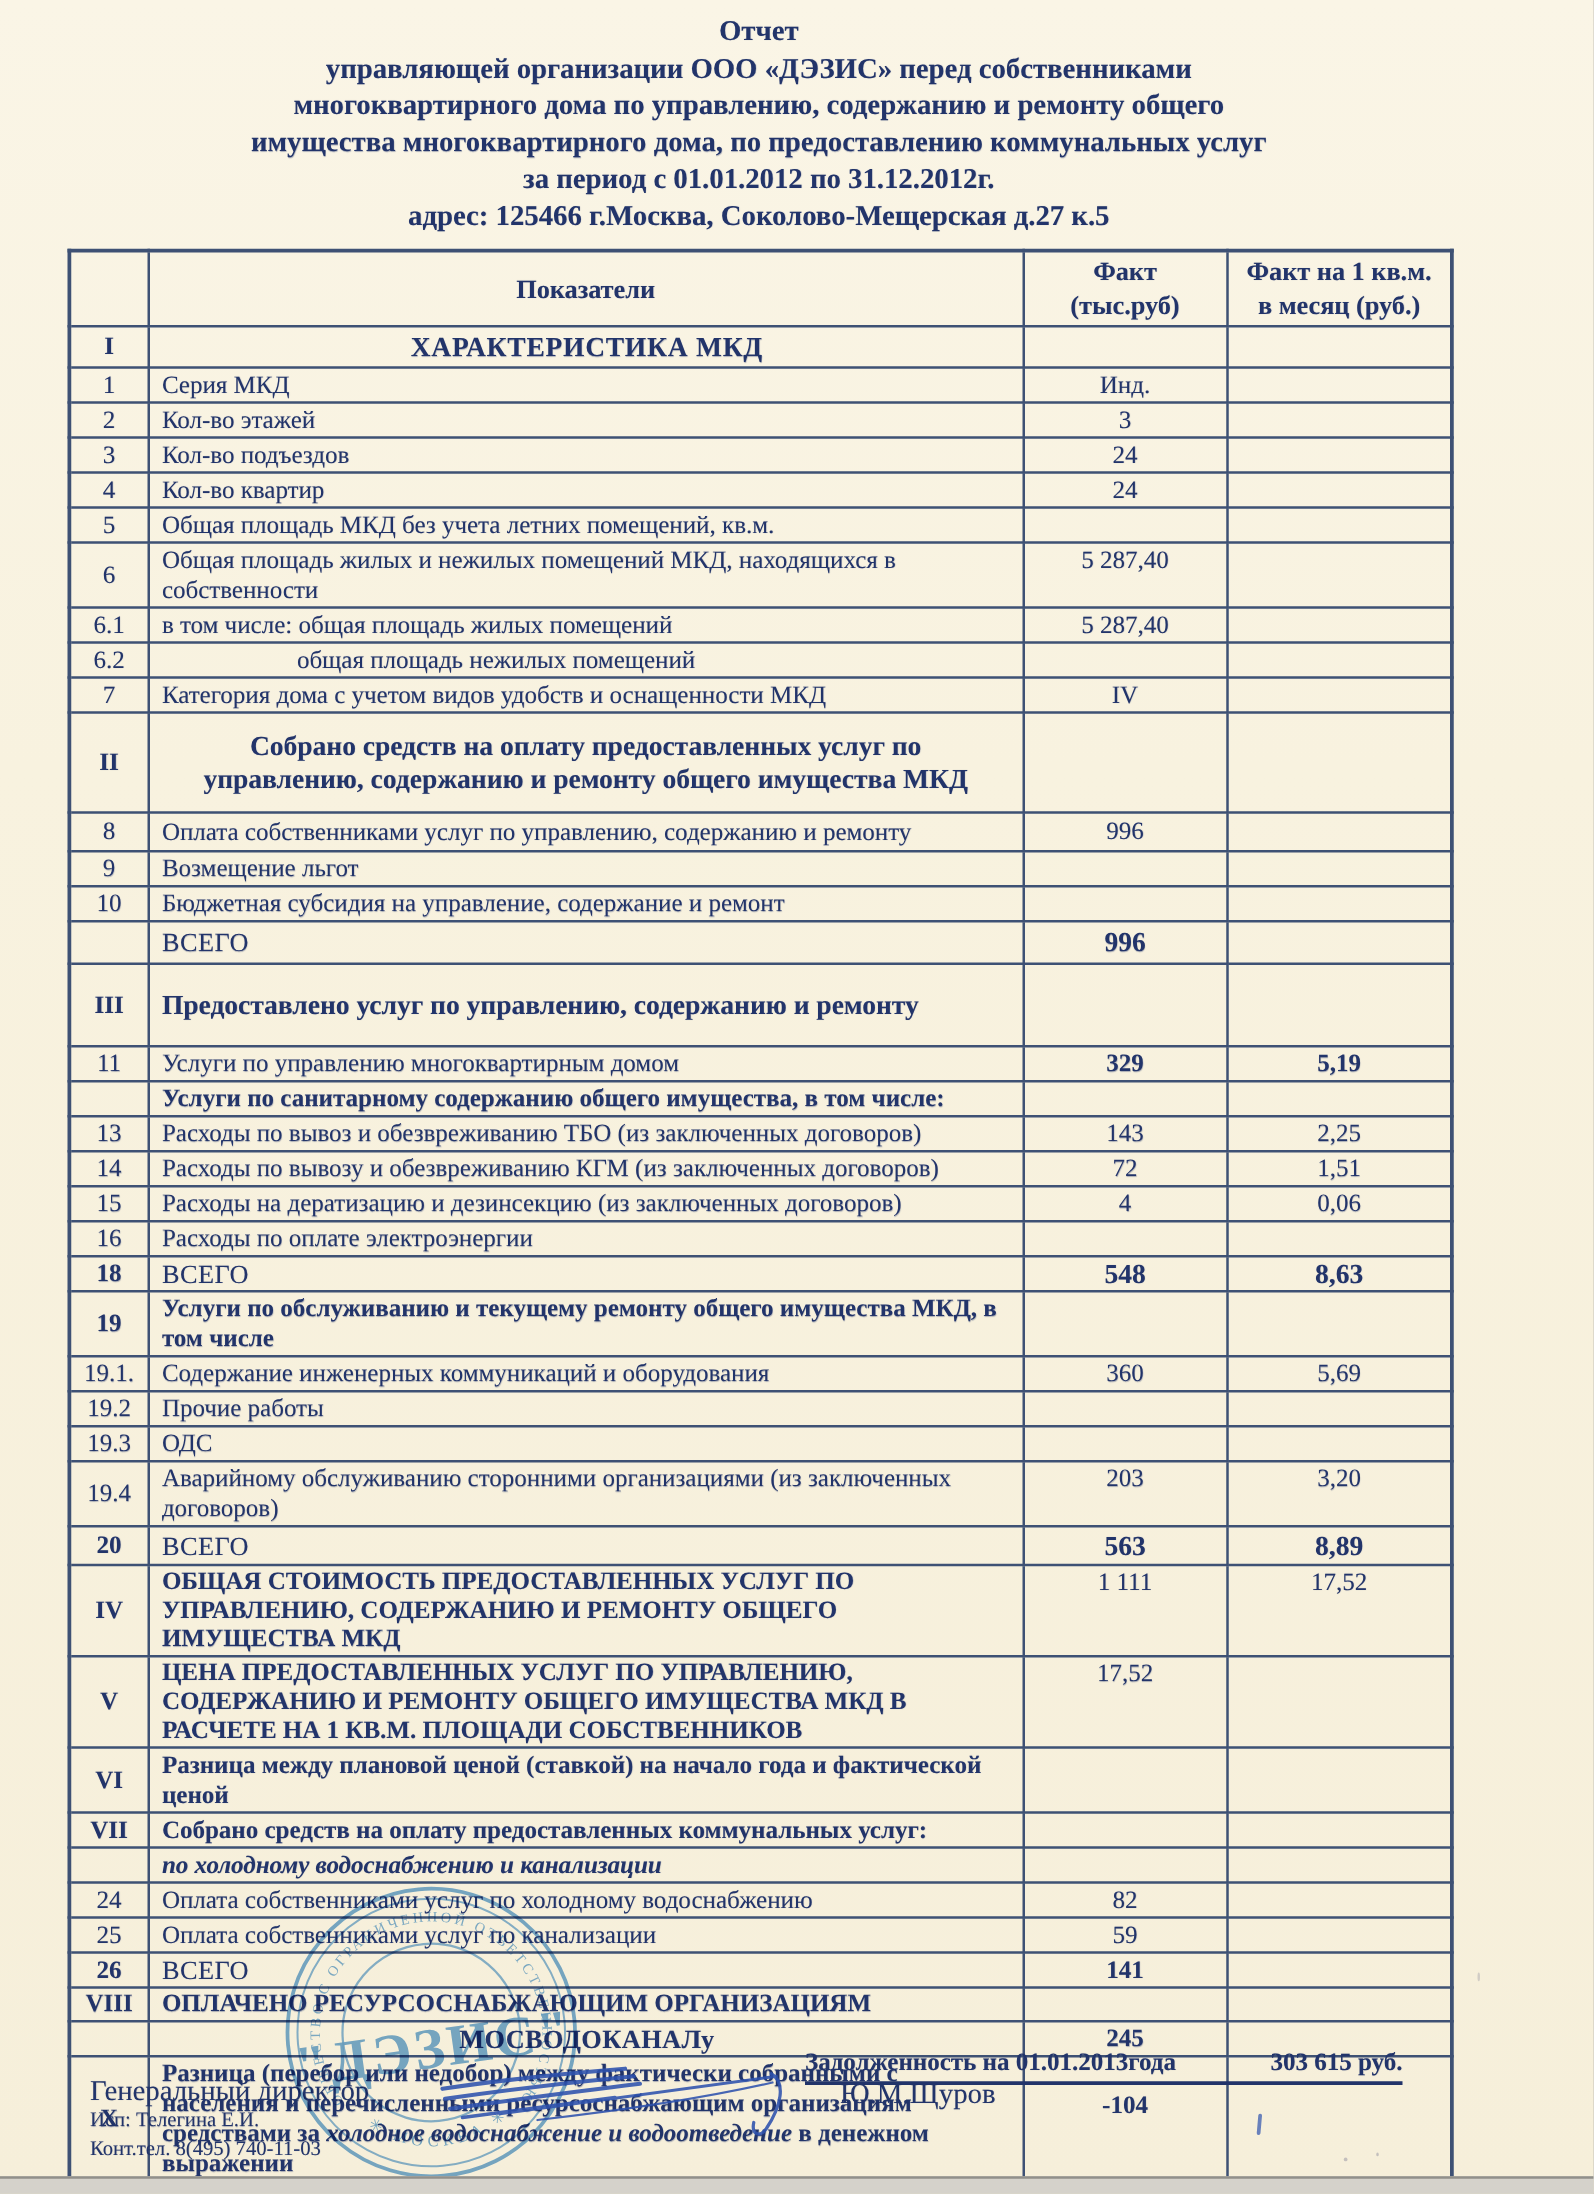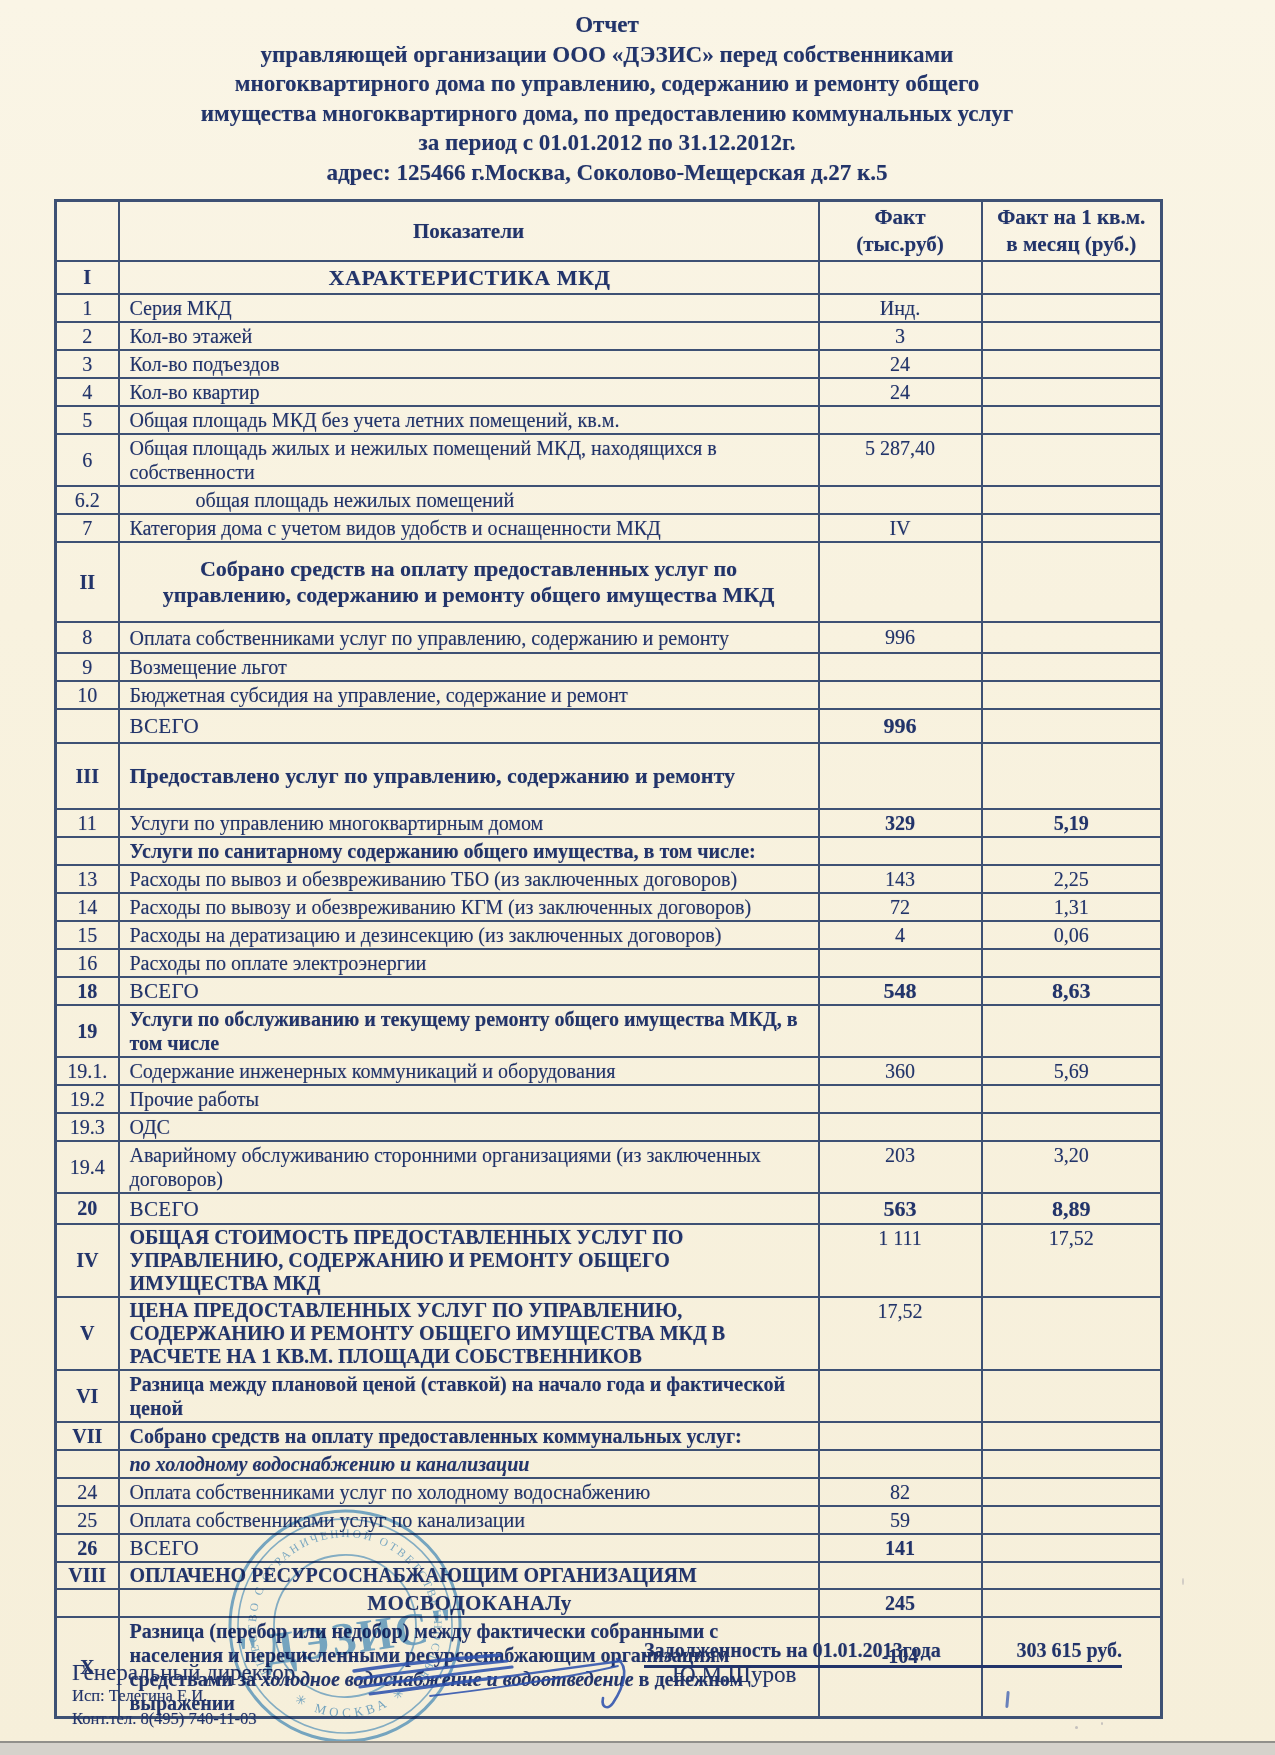--- a/index.html
+++ b/index.html
@@ -27,21 +27,21 @@
   .c-val.top{vertical-align:top;padding-top:2px;}
   .c-val.toppad{vertical-align:top;padding-top:27px;}
   .t-sec1{text-align:center;font-weight:bold;font-size:22px;letter-spacing:.6px;}
   .t-sec2c{text-align:center;font-weight:bold;font-size:22px;line-height:26.5px;padding:2px 40px;}
   .t-sec2l{font-weight:bold;font-size:22px;line-height:26.5px;}
   .t-caps{font-weight:bold;font-size:20px;line-height:23px;}
   .t-bold{font-weight:bold;}
   .t-italC{font-weight:bold;font-style:italic;}
   .t-ctrB{text-align:center;font-weight:bold;font-size:21px;letter-spacing:.4px;}
   .t-total{font-weight:normal;font-size:21px;letter-spacing:.4px;border-radius:12px;}
-  .t-indent{padding-left:76px;}
+  .t-indent{padding-left:118px;}
   
   .debt-line{position:absolute;left:644px;top:1639px;width:478px;display:flex;justify-content:space-between;
     font-weight:bold;font-size:20px;border-bottom:3px solid #22346a;padding-bottom:3px;}
   .director{position:absolute;left:72px;top:1660px;font-size:23px;}
   .director-name{position:absolute;left:672px;top:1662px;font-size:23px;}
   .executor{position:absolute;left:72px;top:1686px;font-size:16.5px;}
   .phone{position:absolute;left:72px;top:1709px;font-size:16.5px;}
   
   .scan-strip{position:absolute;left:0;top:1741px;width:1275px;height:14px;background:#d5d2cb;border-top:2.5px solid #91908b;}
   .pen-tick{position:absolute;left:1006px;top:1691px;width:3px;height:17px;background:#3a5cb0;opacity:.75;transform:rotate(5deg);border-radius:2px;}
@@ -119,20 +119,26 @@
           <td class="c-txt">Общая площадь МКД без учета летних помещений, кв.м.</td>
           <td class="c-val"></td>
           <td class="c-val"></td>
         </tr>
         <tr style="height: 46px;">
           <td class="c-num">6</td>
           <td class="c-txt">Общая площадь жилых и нежилых помещений МКД, находящихся в собственности</td>
           <td class="c-val top">5 287,40</td>
           <td class="c-val"></td>
         </tr>
+        <tr style="height: 26px;">
+          <td class="c-num">6.1</td>
+          <td class="c-txt">в том числе: общая площадь жилых помещений</td>
+          <td class="c-val">5 287,40</td>
+          <td class="c-val"></td>
+        </tr>
         <tr style="height: 24px;">
           <td class="c-num">6.2</td>
           <td class="c-txt t-indent">общая площадь нежилых помещений</td>
           <td class="c-val"></td>
           <td class="c-val"></td>
         </tr>
         <tr style="height: 27px;">
           <td class="c-num">7</td>
           <td class="c-txt">Категория дома с учетом видов удобств и оснащенности МКД</td>
           <td class="c-val">IV</td>
@@ -189,21 +195,21 @@
         <tr style="height: 26px;">
           <td class="c-num">13</td>
           <td class="c-txt">Расходы по вывоз и обезвреживанию ТБО (из заключенных договоров)</td>
           <td class="c-val">143</td>
           <td class="c-val">2,25</td>
         </tr>
         <tr style="height: 27px;">
           <td class="c-num">14</td>
           <td class="c-txt">Расходы по вывозу и обезвреживанию КГМ (из заключенных договоров)</td>
           <td class="c-val">72</td>
-          <td class="c-val">1,31</td>
+          <td class="c-val">1,51</td>
         </tr>
         <tr style="height: 25px;">
           <td class="c-num">15</td>
           <td class="c-txt">Расходы на  дератизацию и дезинсекцию (из заключенных договоров)</td>
           <td class="c-val">4</td>
           <td class="c-val">0,06</td>
         </tr>
         <tr style="height: 25px;">
           <td class="c-num">16</td>
           <td class="c-txt">Расходы по оплате электроэнергии</td>

